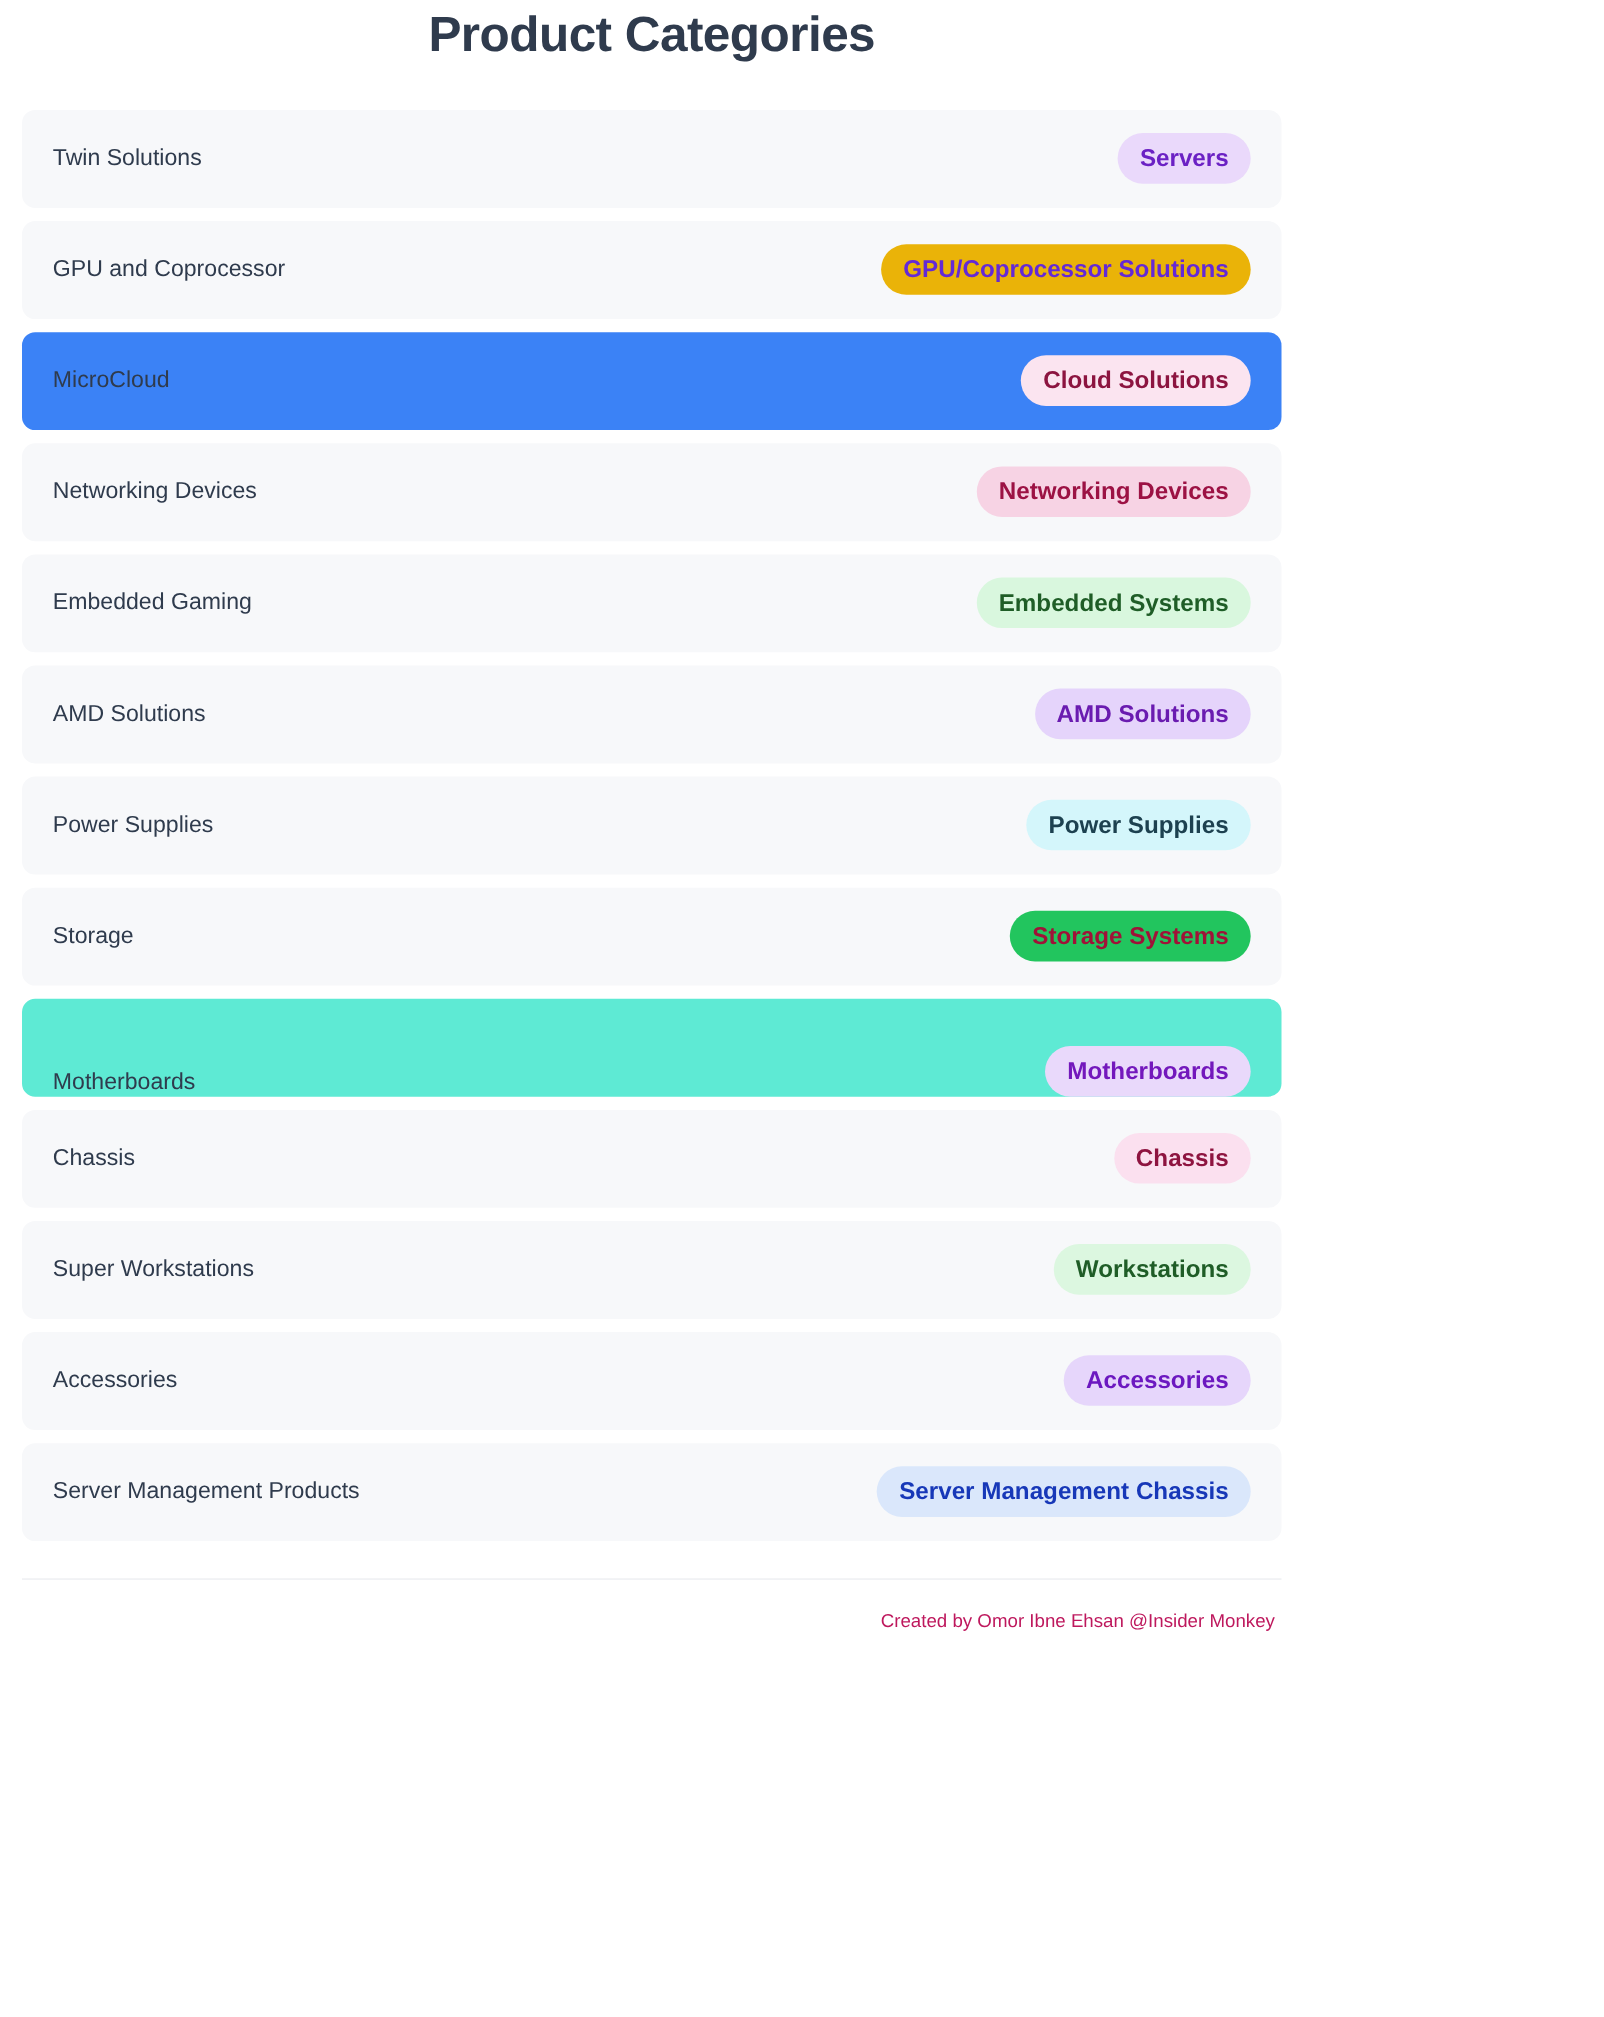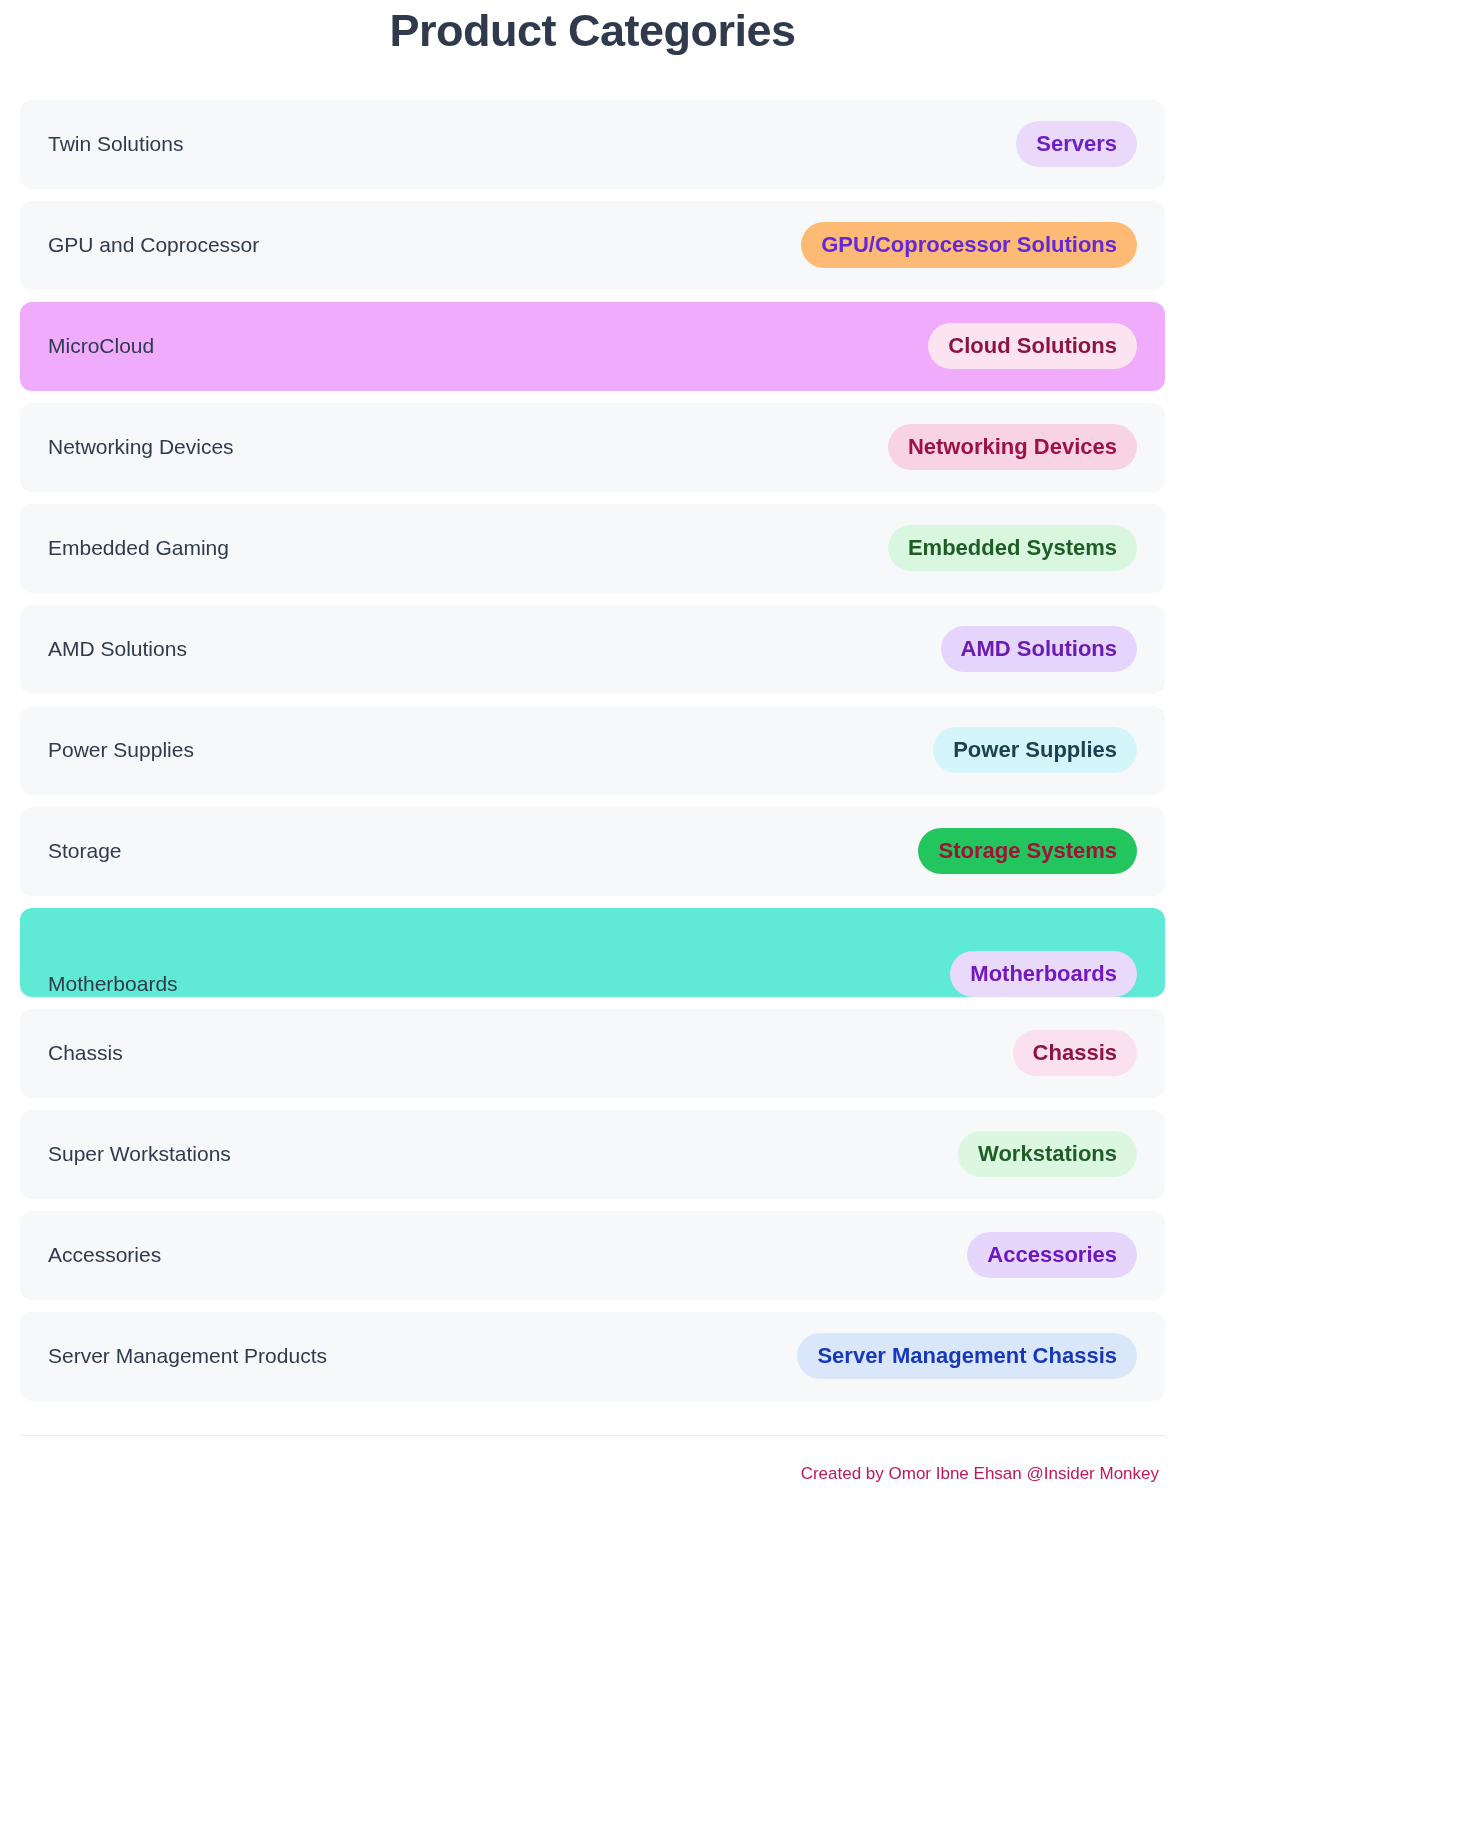--- a/index.html
+++ b/index.html
@@ -78,23 +78,23 @@
 
   <h1 class="page-title">Product Categories</h1>
 
   <div class="category-list">
       <div class="category-row" style="background: rgb(247, 248, 250);">
         <span class="category-name">Twin Solutions</span>
         <span class="badge" style="background: rgb(234, 217, 251); color: rgb(107, 33, 196);">Servers</span>
       </div>
       <div class="category-row" style="background: rgb(247, 248, 250);">
         <span class="category-name">GPU and Coprocessor</span>
-        <span class="badge" style="background: #fdba74; color: rgb(100, 41, 214);">GPU/Coprocessor Solutions</span>
+        <span class="badge" style="background: #eab308; color: rgb(100, 41, 214);">GPU/Coprocessor Solutions</span>
       </div>
-      <div class="category-row" style="background: #f0abfc;">
+      <div class="category-row" style="background: #3b82f6;">
         <span class="category-name">MicroCloud</span>
         <span class="badge" style="background: rgb(251, 228, 240); color: rgb(140, 20, 64);">Cloud Solutions</span>
       </div>
       <div class="category-row" style="background: rgb(247, 248, 250);">
         <span class="category-name">Networking Devices</span>
         <span class="badge" style="background: rgb(247, 211, 228); color: rgb(156, 18, 68);">Networking Devices</span>
       </div>
       <div class="category-row" style="background: rgb(247, 248, 250); align-items: center;">
         <span class="category-name">Embedded Gaming</span>
         <span class="badge" style="background: rgb(217, 247, 222); color: rgb(31, 93, 39);">Embedded Systems</span>

